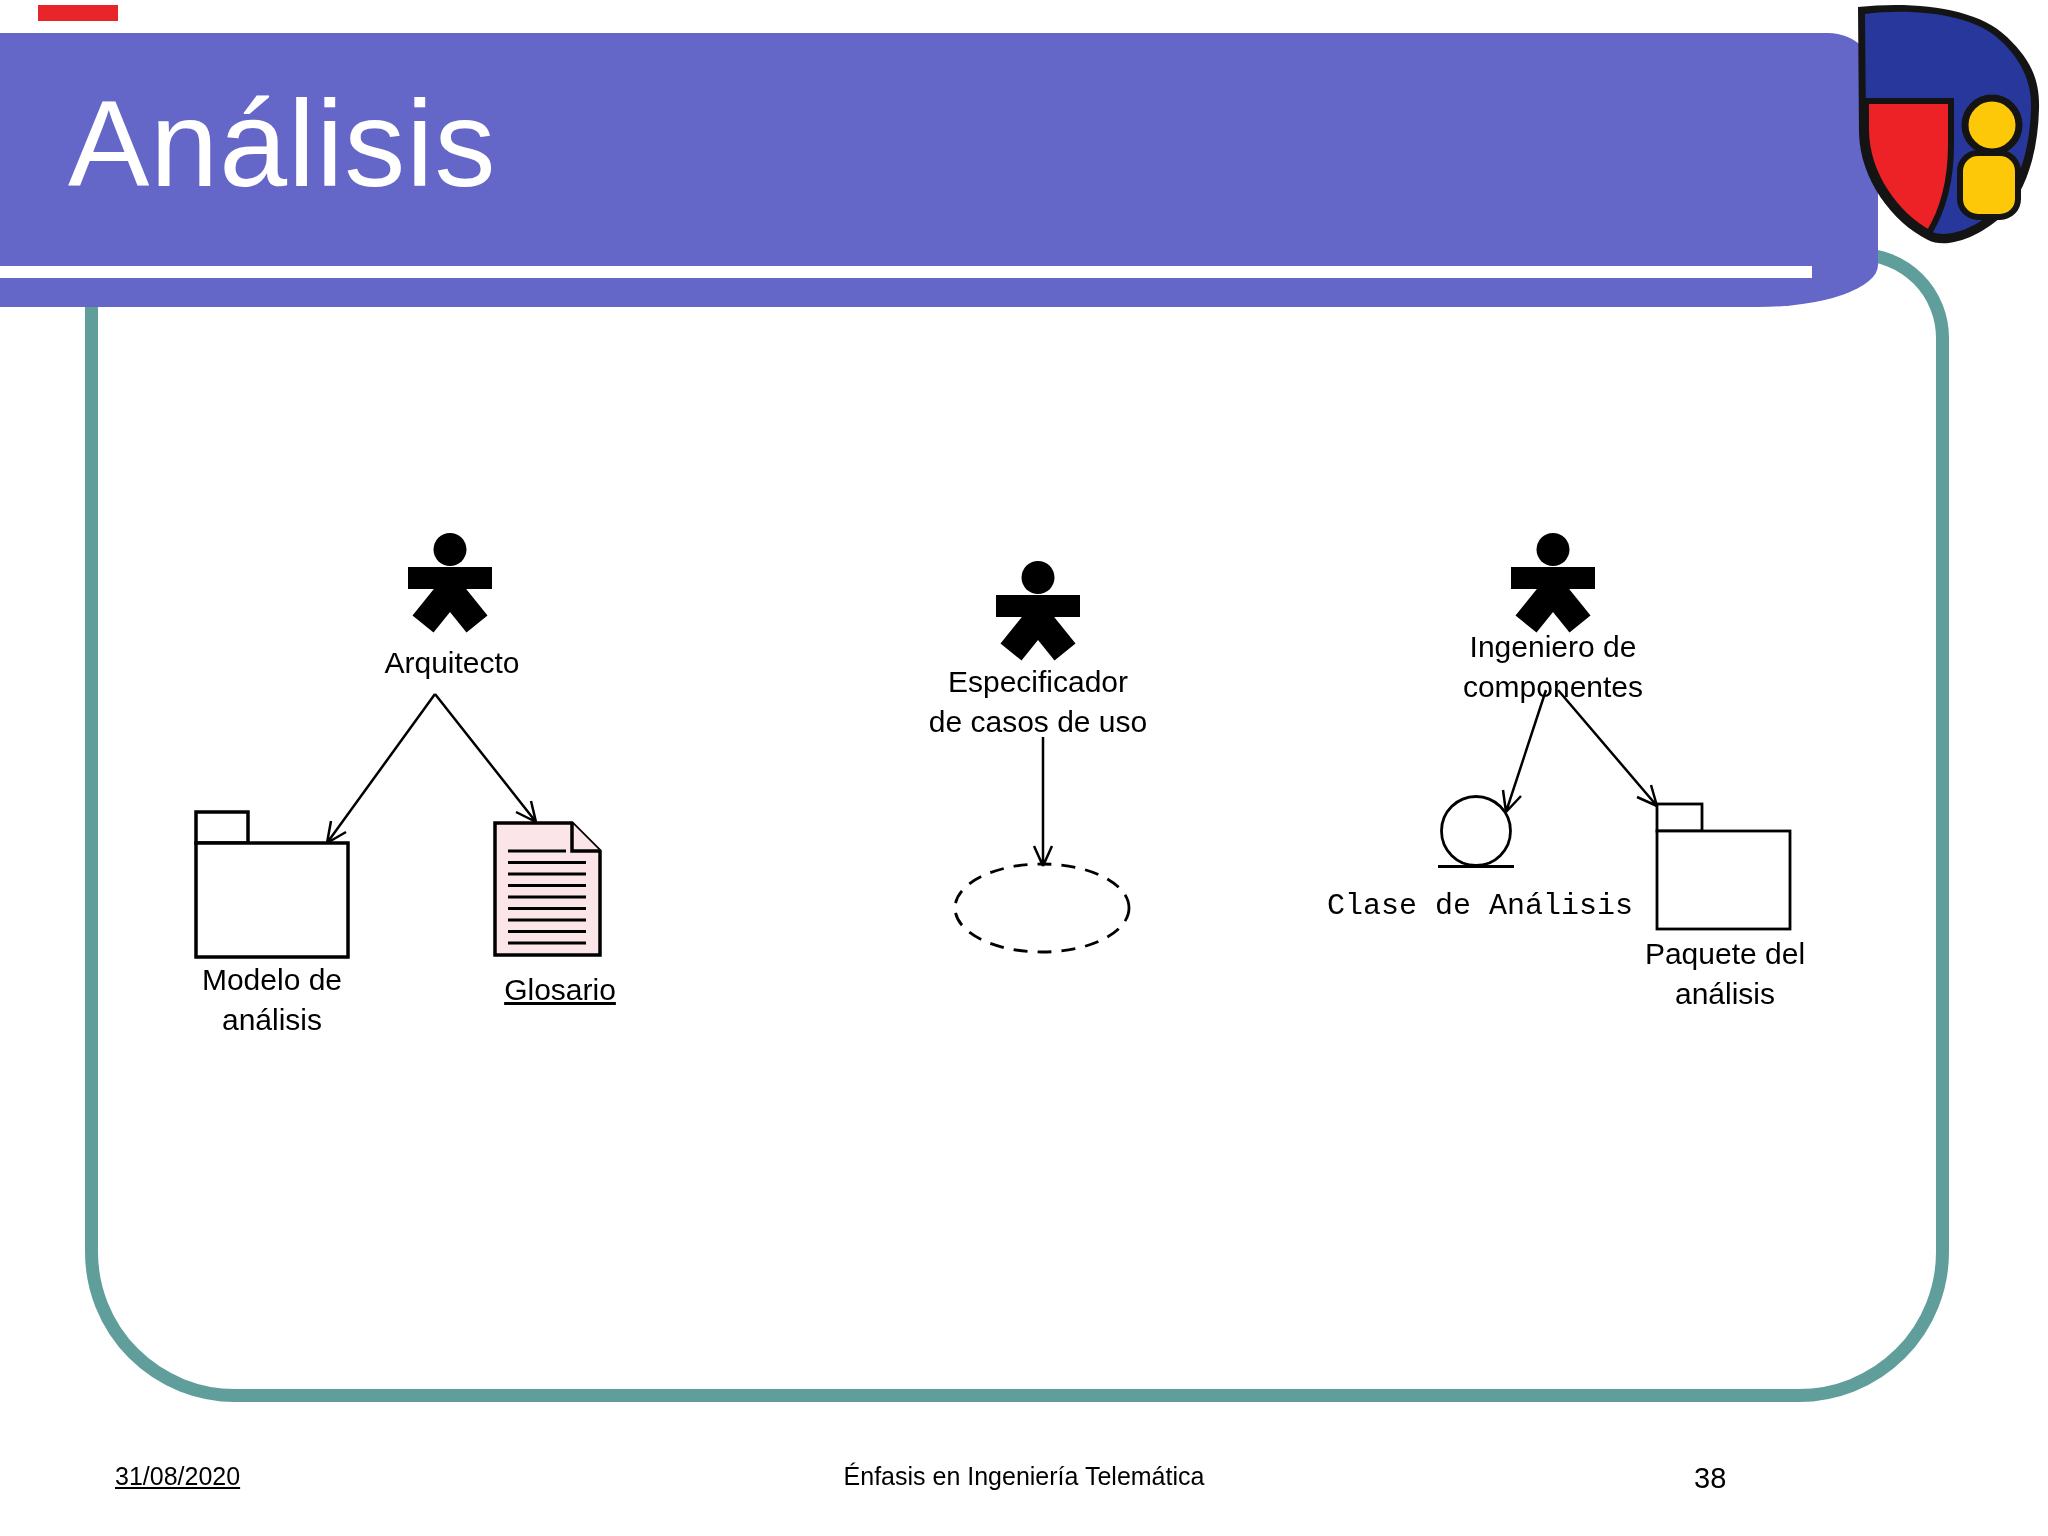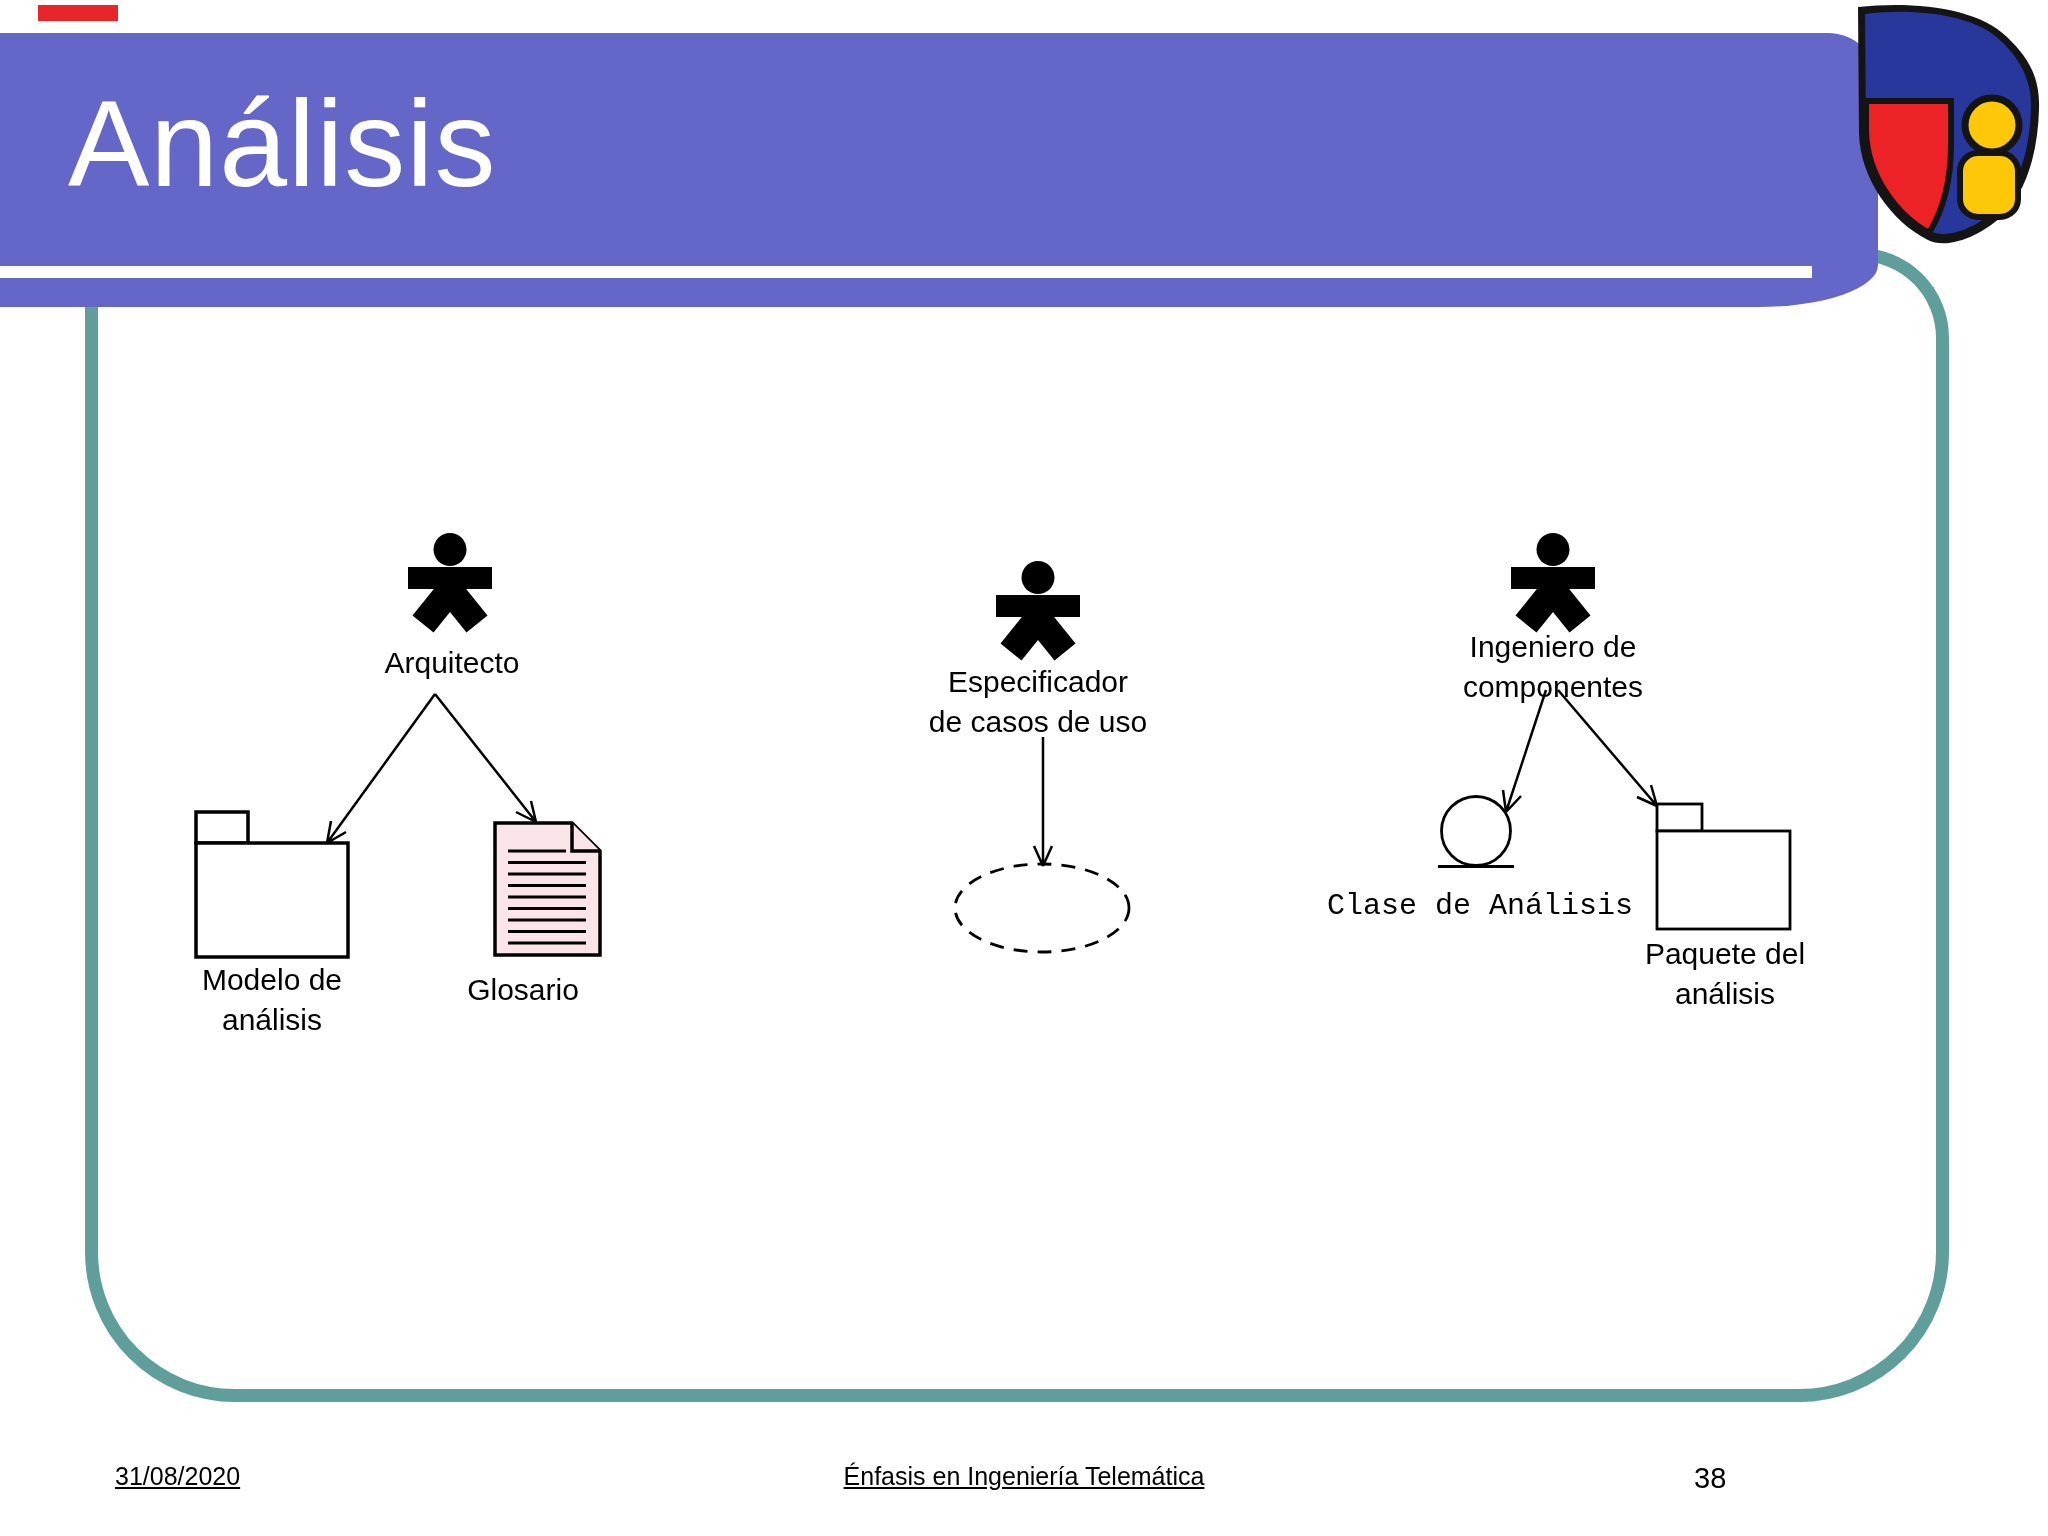--- a/index.html
+++ b/index.html
@@ -21,21 +21,21 @@
   .content-frame{position:absolute;left:85px;top:248px;width:1864px;height:1154px;box-sizing:border-box;
                  border:13px solid var(--frame);border-radius:34px 90px 150px 150px;z-index:1;}
 
   
   .diagram-svg{position:absolute;left:0;top:0;width:2048px;height:1536px;z-index:2;}
   .lbl{position:absolute;z-index:2;color:#000;font-size:30px;line-height:40px;text-align:center;
        transform:translateX(-50%);white-space:nowrap;}
 
   
   .footer-date{position:absolute;left:115px;top:1462px;font-size:25px;color:#000;z-index:2;text-decoration:underline;}
-  .footer-title{position:absolute;left:0;top:1462px;width:2048px;text-align:center;font-size:25px;color:#000;z-index:2;text-decoration:underline;}
+  .footer-title{position:absolute;left:0;top:1462px;width:2048px;text-align:center;font-size:25px;color:#000;z-index:2;}
   .footer-page{position:absolute;left:1694px;top:1462px;font-size:29px;color:#000;z-index:2;}
 </style>
 </head>
 <body>
 
 <div id="slide">
 
   <div class="accent-red"></div>
 
   <div class="header-bar"></div>
@@ -118,21 +118,21 @@
   <div class="lbl" style="left:1553px;top:627px;">
     <div>Ingeniero de</div>
     <div>componentes</div>
   </div>
 
   <div class="lbl" style="left:272px;top:960px;">
     <div>Modelo de</div>
     <div>análisis</div>
   </div>
 
-  <div class="lbl" style="left:523px;top:970px;">Glosario</div>
+  <div class="lbl" style="left:560px;top:970px;text-decoration:underline;">Glosario</div>
 
 
   <div class="lbl" style="left:1480px;top:886px;font-family:Liberation Mono, monospace;">Clase de Análisis</div>
 
   <div class="lbl" style="left:1725px;top:934px;">
     <div>Paquete del</div>
     <div>análisis</div>
   </div>
 
   <div class="footer-date">31/08/2020</div>

